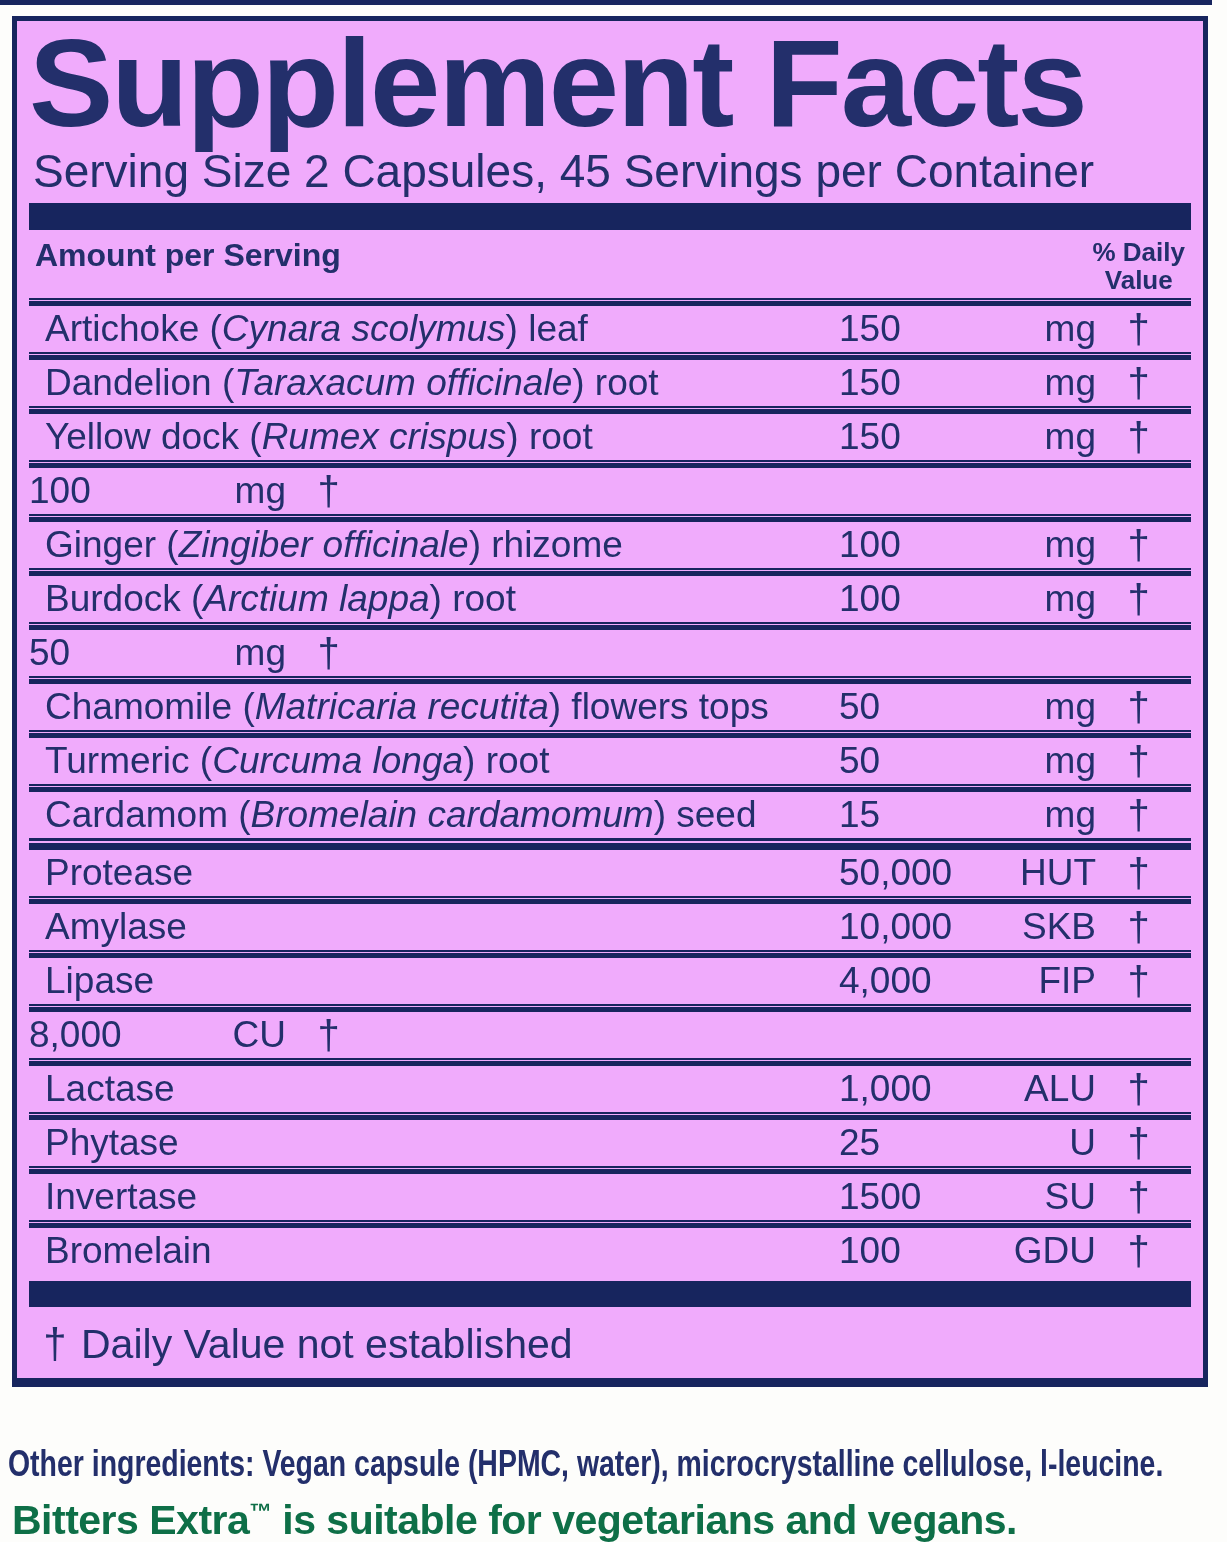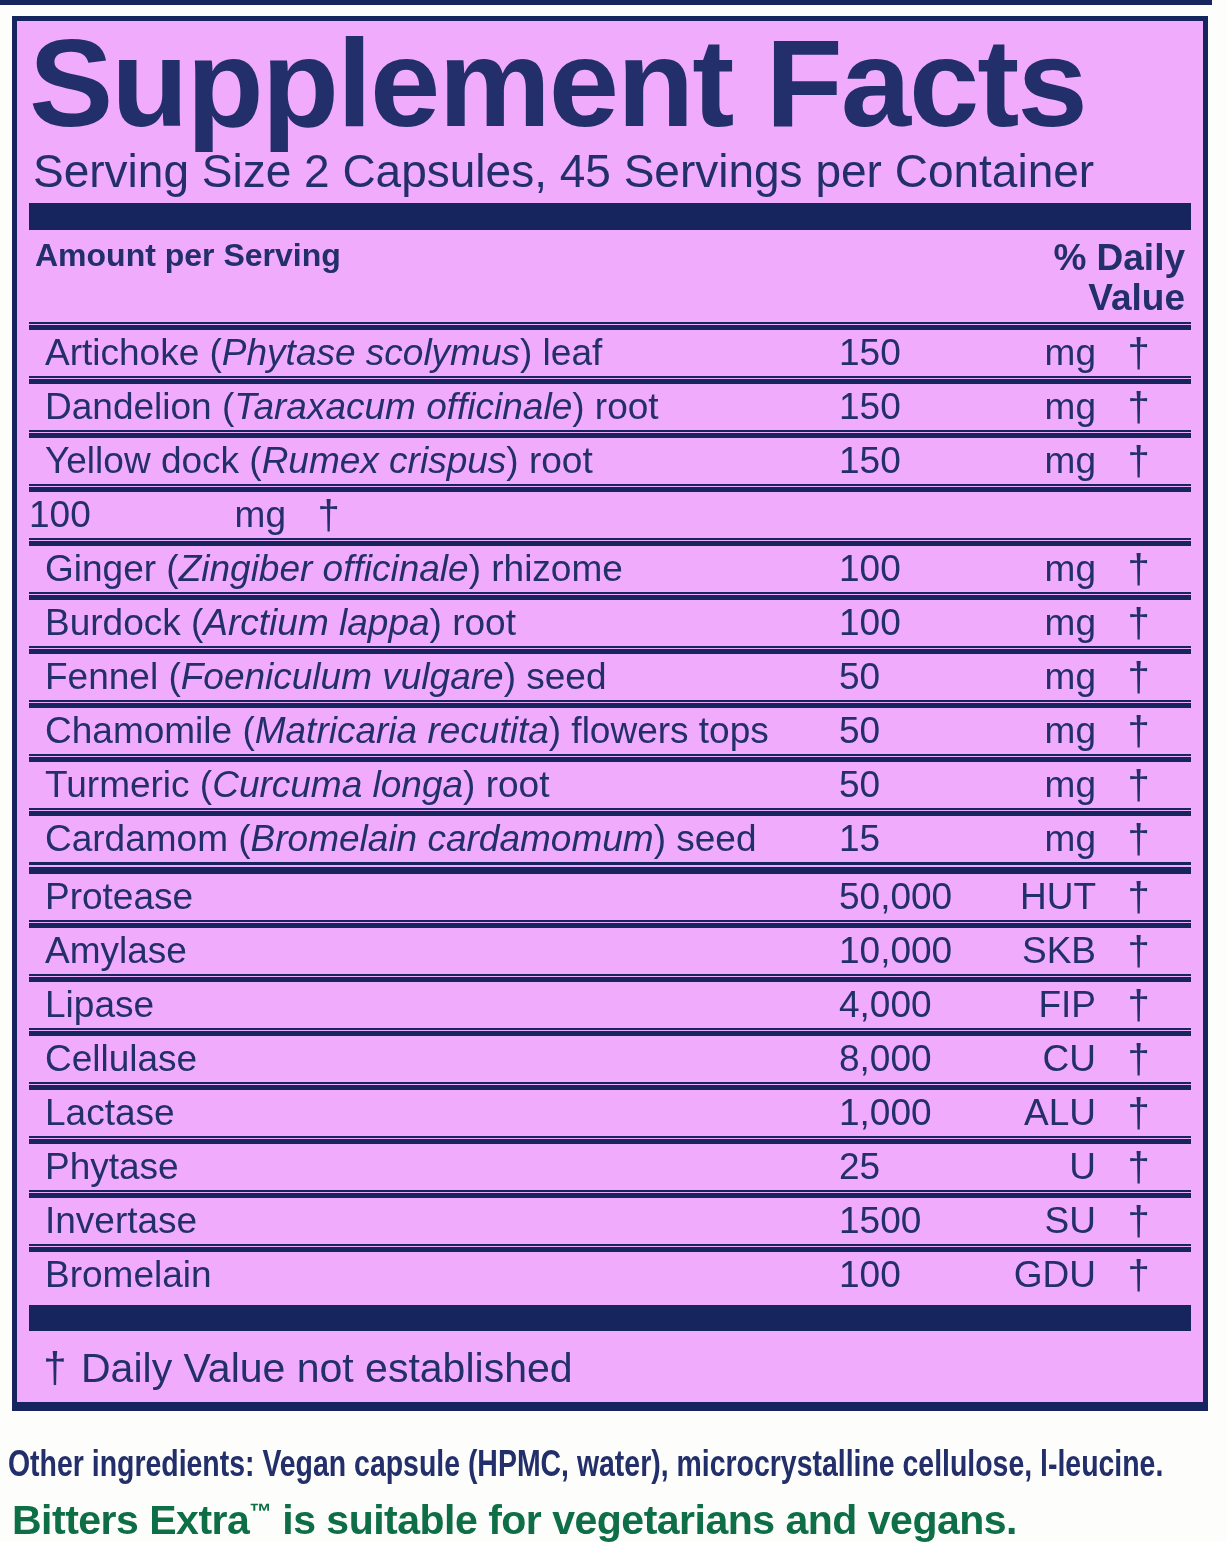--- a/index.html
+++ b/index.html
@@ -57,24 +57,24 @@
     justify-content:space-between;
     margin-top:8px;
     padding:0 6px 4px 6px;
   }
   .ch-left{
     font-size:32px;
     font-weight:bold;
     line-height:1.1;
   }
   .ch-right{
-    font-size:37px;
+    font-size:26px;
     font-weight:bold;
     line-height:1.08;
-    text-align:right;
+    text-align:center;
   }
   .sep{
     height:8px;
     background:linear-gradient(to bottom,
       var(--navy-dark) 0px, var(--navy-dark) 2px,
       rgba(0,0,0,0) 2px, rgba(0,0,0,0) 3px,
       var(--navy-dark) 3px, var(--navy-dark) 8px);
   }
   .sep-thick{
     height:12px;
@@ -153,21 +153,21 @@
       <div class="ch-right">
         <div>% Daily</div>
         <div>Value</div>
       </div>
     </div>
 
     <div id="rows">
   <div>
     <div class="sep"></div>
     <div class="row">
-      <div class="name"><span class="n-pre">Artichoke (</span><span class="latin n-lat">Phytase scolymus</span><span class="n-post">) leaf</span></div>
+      <div class="name"><span class="n-pre">Artichoke (</span><span class="latin n-lat">Cynara scolymus</span><span class="n-post">) leaf</span></div>
       <div class="amount">150</div>
       <div class="unit">mg</div>
       <div class="dv">†</div>
     </div>
   </div>
 
   <div>
     <div class="sep"></div>
     <div class="row">
       <div class="name"><span class="n-pre">Dandelion (</span><span class="latin n-lat">Taraxacum officinale</span><span class="n-post">) root</span></div>
@@ -212,21 +212,20 @@
       <div class="name"><span class="n-pre">Burdock (</span><span class="latin n-lat">Arctium lappa</span><span class="n-post">) root</span></div>
       <div class="amount">100</div>
       <div class="unit">mg</div>
       <div class="dv">†</div>
     </div>
   </div>
 
   <div>
     <div class="sep"></div>
     <div class="row">
-      <div class="name"><span class="n-pre">Fennel (</span><span class="latin n-lat">Foeniculum vulgare</span><span class="n-post">) seed</span></div>
       <div class="amount">50</div>
       <div class="unit">mg</div>
       <div class="dv">†</div>
     </div>
   </div>
 
   <div>
     <div class="sep"></div>
     <div class="row">
       <div class="name"><span class="n-pre">Chamomile (</span><span class="latin n-lat">Matricaria recutita</span><span class="n-post">) flowers tops</span></div>
@@ -282,21 +281,20 @@
       <div class="name"><span class="n-pre">Lipase</span><span class="latin n-lat"></span><span class="n-post"></span></div>
       <div class="amount">4,000</div>
       <div class="unit">FIP</div>
       <div class="dv">†</div>
     </div>
   </div>
 
   <div>
     <div class="sep"></div>
     <div class="row">
-      <div class="name"><span class="n-pre">Cellulase</span><span class="latin n-lat"></span><span class="n-post"></span></div>
       <div class="amount">8,000</div>
       <div class="unit">CU</div>
       <div class="dv">†</div>
     </div>
   </div>
 
   <div>
     <div class="sep"></div>
     <div class="row">
       <div class="name"><span class="n-pre">Lactase</span><span class="latin n-lat"></span><span class="n-post"></span></div>

